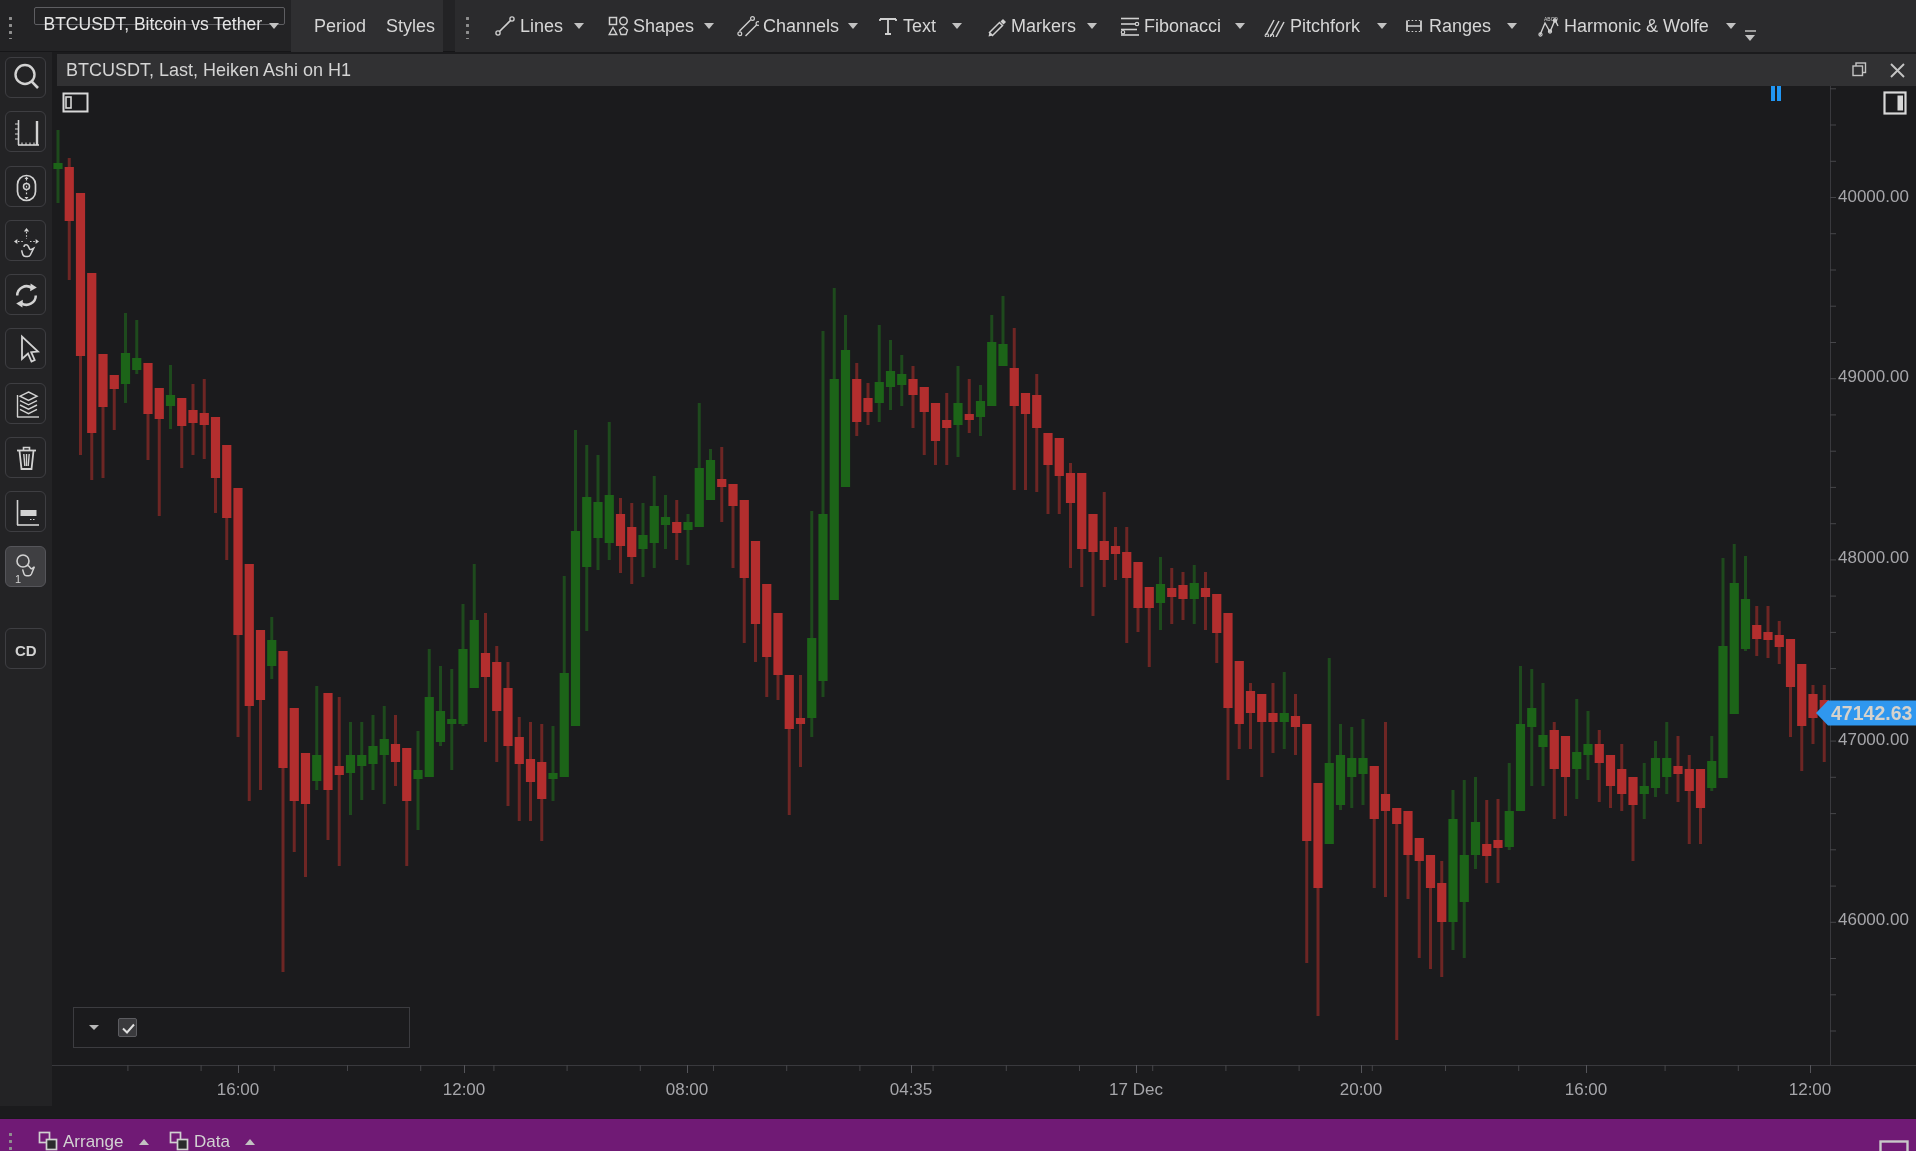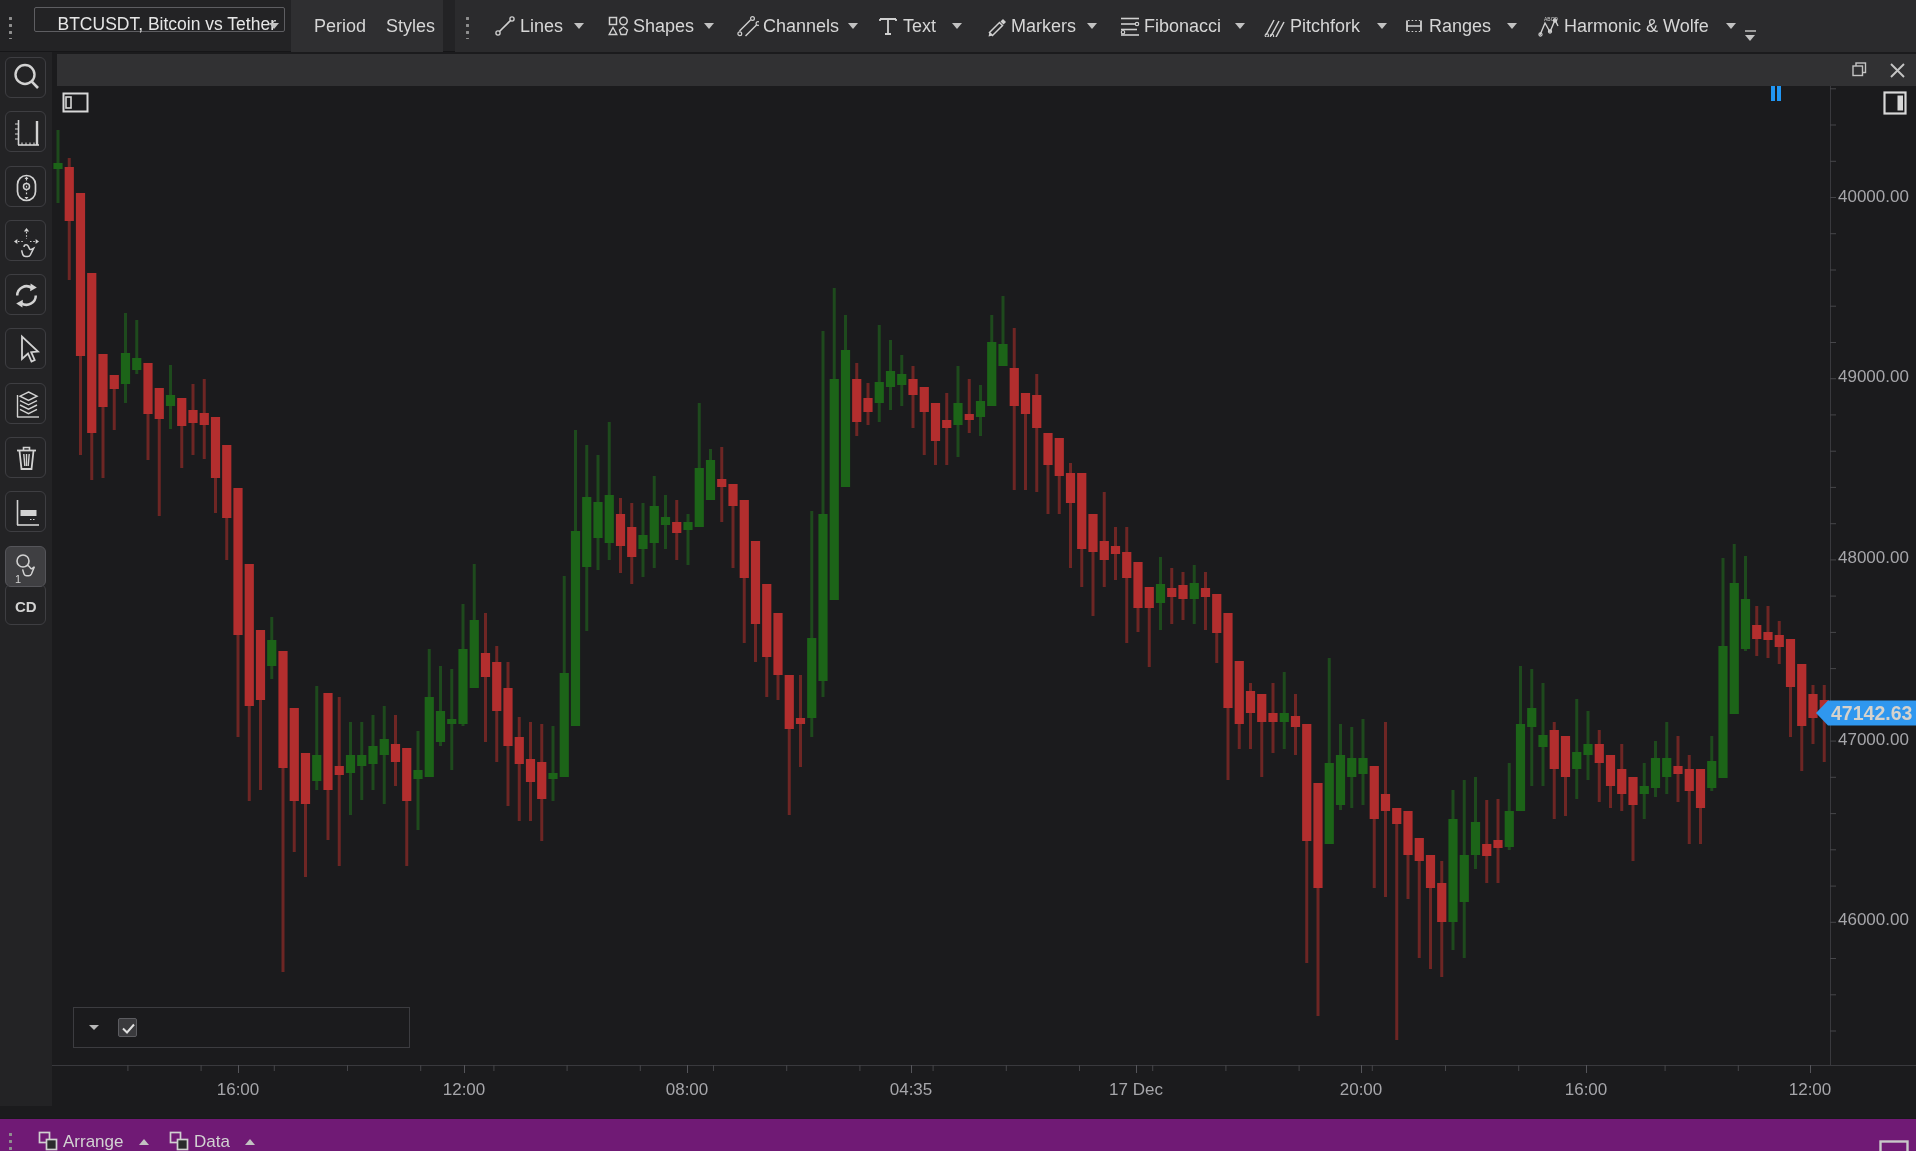--- a/index.html
+++ b/index.html
@@ -2,23 +2,23 @@
 <html><head><meta charset="utf-8"><style>
 * { margin:0; padding:0; box-sizing:border-box; }
 html,body { width:1916px; height:1151px; background:#1b1b1d; overflow:hidden;
   font-family:"Liberation Sans", sans-serif; position:relative; }
 #toolbar { position:absolute; left:0; top:0; width:1916px; height:52px; background:#232325;
   border-bottom:1px solid #161618; z-index:5; }
 .grip { position:absolute; width:3px; height:24px;
   background-image:radial-gradient(circle, #8f8f8f 1.4px, transparent 1.6px);
   background-size:3px 7px; background-repeat:repeat-y; }
 .grip.sep { height:24px; }
-#symbox { position:absolute; left:33.5px; top:7px; width:251px; height:25px;
+#symbox { position:absolute; left:33.5px; top:7px; width:251px; height:18px;
   border:1px solid #5e5e62; border-radius:2px; color:#e6e6e6; font-size:17.5px;
-  line-height:33px; padding-left:23px; }
+  line-height:33px; padding-left:9px; }
 #pspanel { position:absolute; left:291px; top:0; width:152px; height:52px; background:#2f2f31; }
 #toolspanel { position:absolute; left:455px; top:0; width:1461px; height:52px; background:#2b2b2d; }
 .tlab { position:absolute; top:0; height:52px; line-height:52px; color:#d6d6d6; font-size:18px; }
 .ticon { position:absolute; top:15px; }
 .caret { position:absolute; width:0; height:0; border-left:5.5px solid transparent;
   border-right:5.5px solid transparent; border-top:6px solid #c2c2c2; }
 .ucaret { position:absolute; width:0; height:0; border-left:5.5px solid transparent;
   border-right:5.5px solid transparent; border-bottom:6px solid #c2c2c2; }
 .dcaret { position:absolute; width:0; height:0; border-left:5px solid transparent;
   border-right:5px solid transparent; border-top:5.5px solid #b8b8b8; }
@@ -185,26 +185,27 @@
         <line x1="11.5" y1="8" x2="11.5" y2="33" stroke="#d2d2d2" stroke-width="1.6"></line>
         <line x1="11" y1="33" x2="33" y2="33" stroke="#d2d2d2" stroke-width="1.6"></line>
         <rect x="14.5" y="18" width="16" height="6" fill="#d2d2d2"></rect>
         <path d="M24 27.5 h1.5 M27 27.5 h1.5" stroke="#d2d2d2" stroke-width="1.2"></path>
       </svg></div>
     <div class="sbtn active" style="top:494px"><svg width="41" height="41" viewBox="0 0 41 41">
         <circle cx="17" cy="14" r="6" fill="none" stroke="#d2d2d2" stroke-width="1.6"></circle>
         <path d="M20 19 c.8-.8 2-.8 2.7 0 l2.2 2.4 c.4.4 1 .4 1.5 0 l2-1.6 -3 7.2 c-.5 1.1-1.5 1.8-2.7 1.8 h-1.8 c-1.5 0-2.7-1-3.1-2.4 l-1.2-4" fill="none" stroke="#d2d2d2" stroke-width="1.5"></path>
         <text x="9" y="36" font-size="11" fill="#d2d2d2" font-family="Liberation Sans">1</text>
       </svg></div>
-    <div class="sbtn" style="top:532px"><svg width="41" height="41" viewBox="0 0 41 41">
+    <div class="sbtn" style="top:576px"><svg width="41" height="41" viewBox="0 0 41 41">
         <text x="9" y="27" font-size="15" font-weight="bold" fill="#d2d2d2" font-family="Liberation Sans">CD</text>
       </svg></div>
   </div>
 
 <div id="chartheader">
+    <span id="title">BTCUSDT, Last, Heiken Ashi on H1</span>
   <svg id="hicons" width="60" height="20" viewBox="0 0 60 20">
     <rect x="8" y="3" width="9.5" height="9.5" fill="none" stroke="#c4c4c4" stroke-width="1.4"></rect>
     <rect x="5" y="6" width="9.5" height="9.5" fill="#313133" stroke="#c4c4c4" stroke-width="1.4"></rect>
     <path d="M43 4 L56 17 M56 4 L43 17" stroke="#c4c4c4" stroke-width="1.9"></path>
   </svg>
 </div>
 <svg id="chartsvg" width="1916" height="1151">
 <rect x="1830" y="86" width="1" height="979" fill="#39393d"></rect>
 <rect x="52" y="1065" width="1864" height="1" fill="#39393d"></rect>
 <rect x="1830" y="88.3" width="6" height="1" fill="#46464a"></rect>

